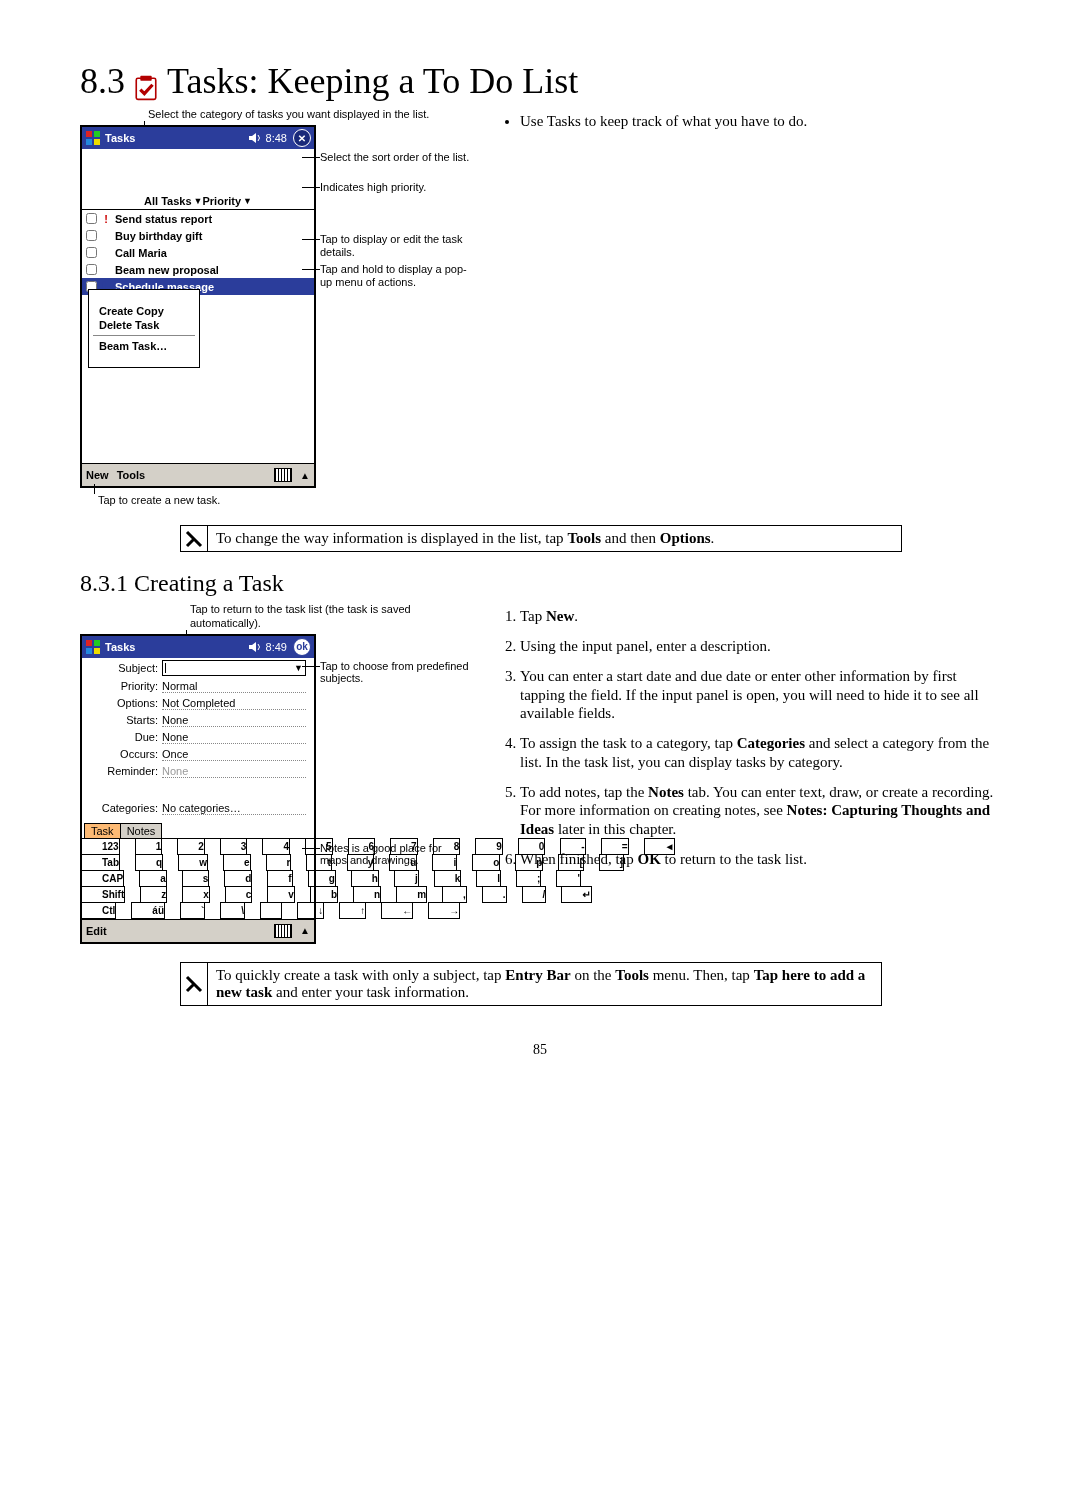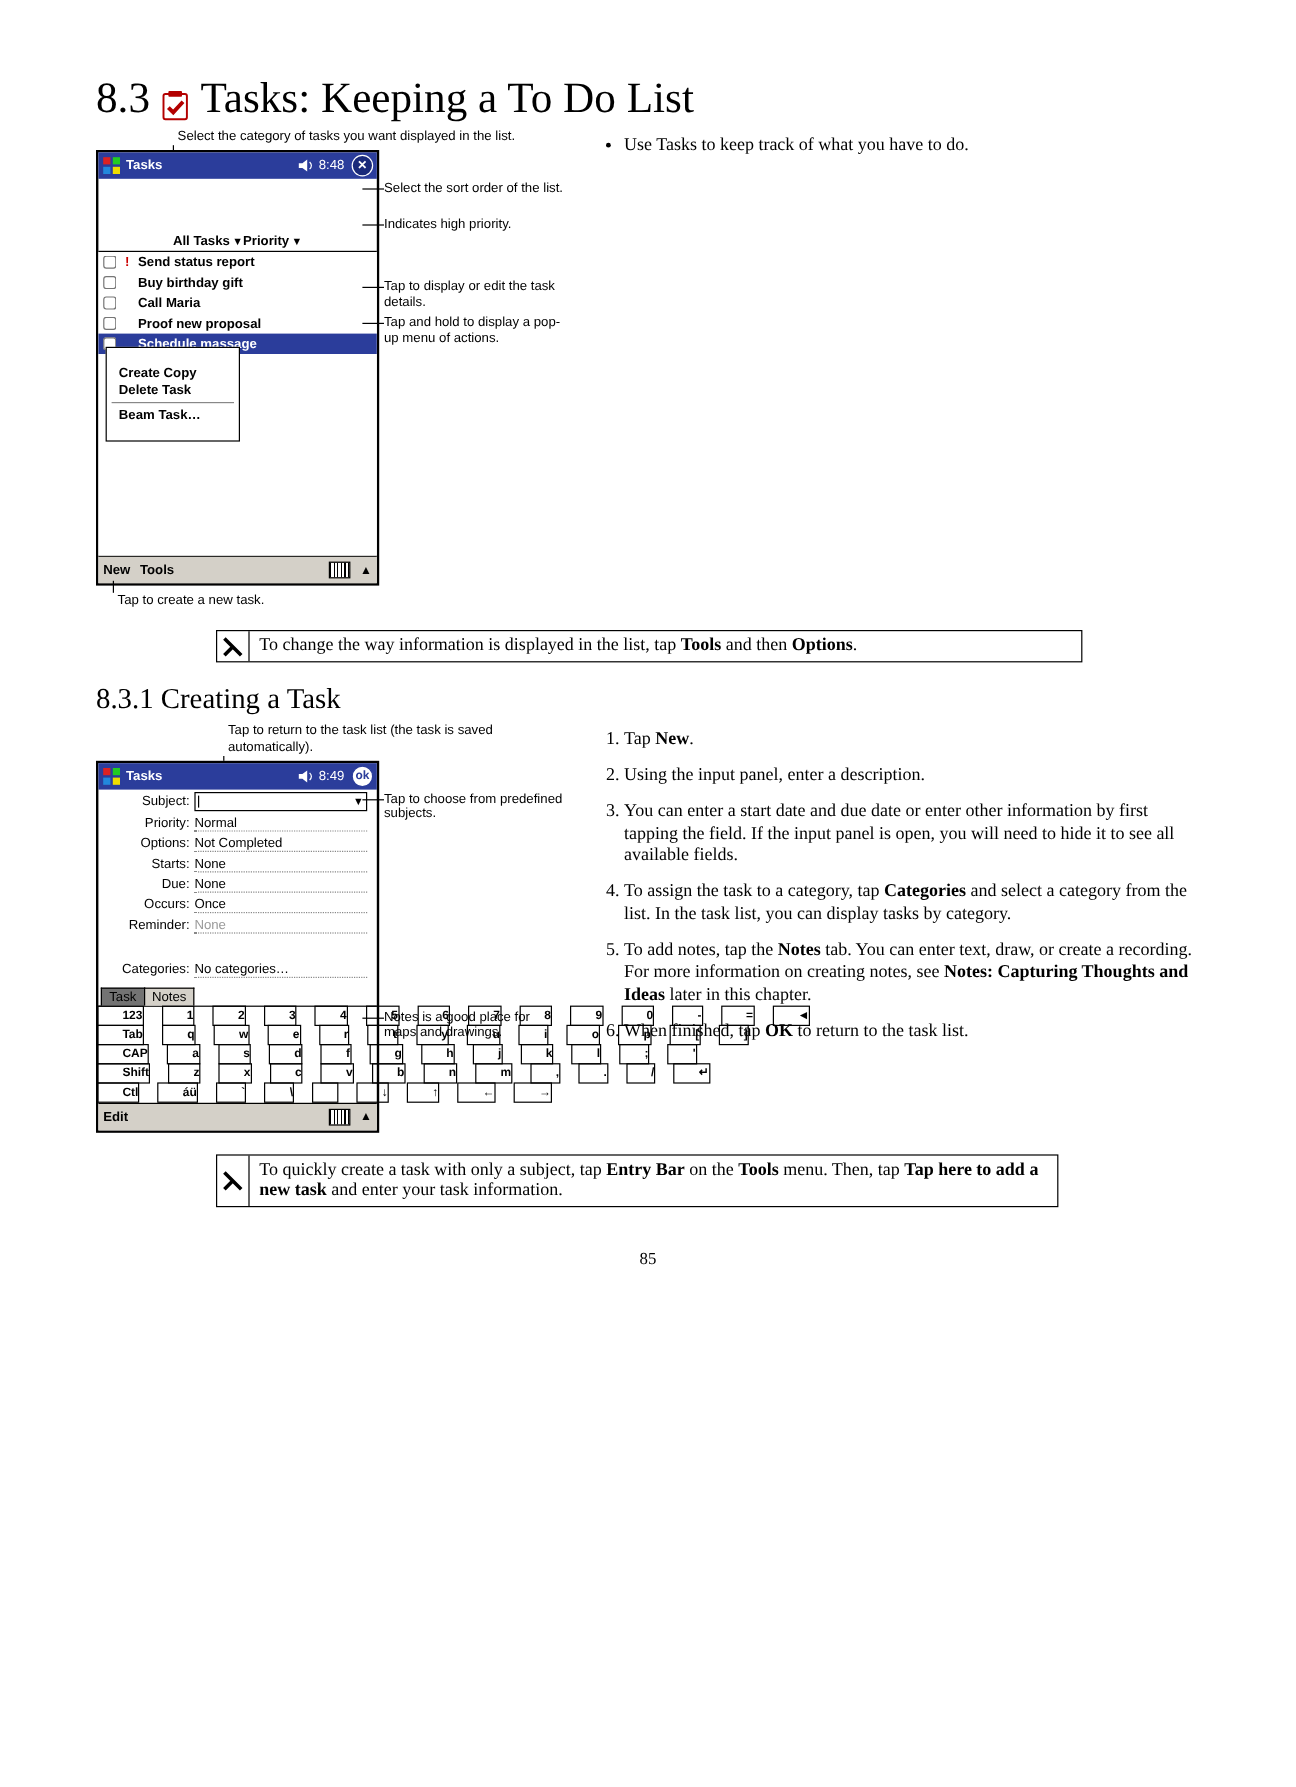--- a/index.html
+++ b/index.html
@@ -227,21 +227,21 @@
     padding-left: 2px;
   }
   .tab {
     border: 1px solid #000;
     border-bottom: none;
     padding: 1px 6px;
     font-size: 11px;
     background: #d4d0c8;
     margin-right: -1px;
   }
-  .tab.active { background: #737373; }
+  .tab.active { background: #fdba74; }
 
   
   .keyboard {
     border-top: 1px solid #000;
     font-family: Tahoma, Arial, sans-serif;
     font-size: 10px;
   }
   .krow { display: flex; }
   .key {
     border: 1px solid #000;
@@ -333,21 +333,21 @@
             <span style="font-weight:bold;">Buy birthday gift</span>
           </div>
           <div class="task-row">
             <input type="checkbox" style="">
             <span class="pri-none"></span>
             <span style="font-weight:bold;">Call Maria</span>
           </div>
           <div class="task-row">
             <input type="checkbox" style="">
             <span class="pri-none"></span>
-            <span style="font-weight:bold;">Proof new proposal</span>
+            <span style="font-weight:bold;">Beam new proposal</span>
           </div>
           <div class="task-row sel">
             <input type="checkbox" style="">
             <span class="pri-low">▌</span>
             <span style="font-weight:bold;">Schedule massage</span>
           </div>
 
           <div class="context-menu" style="left:6px; top:79px;">
             <div class="mi">Create Copy</div>
             <div class="mi">Delete Task</div>

